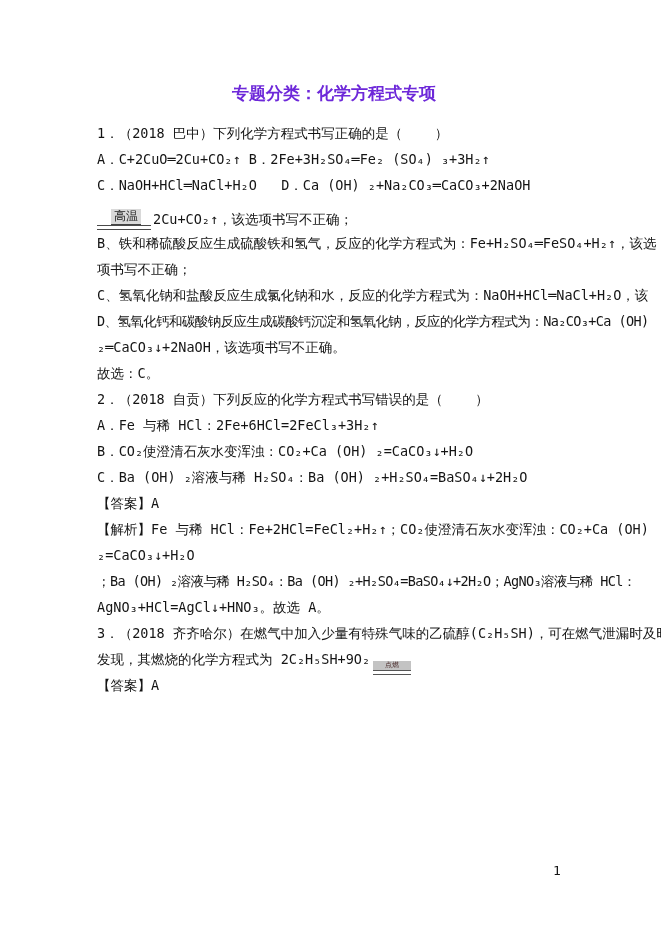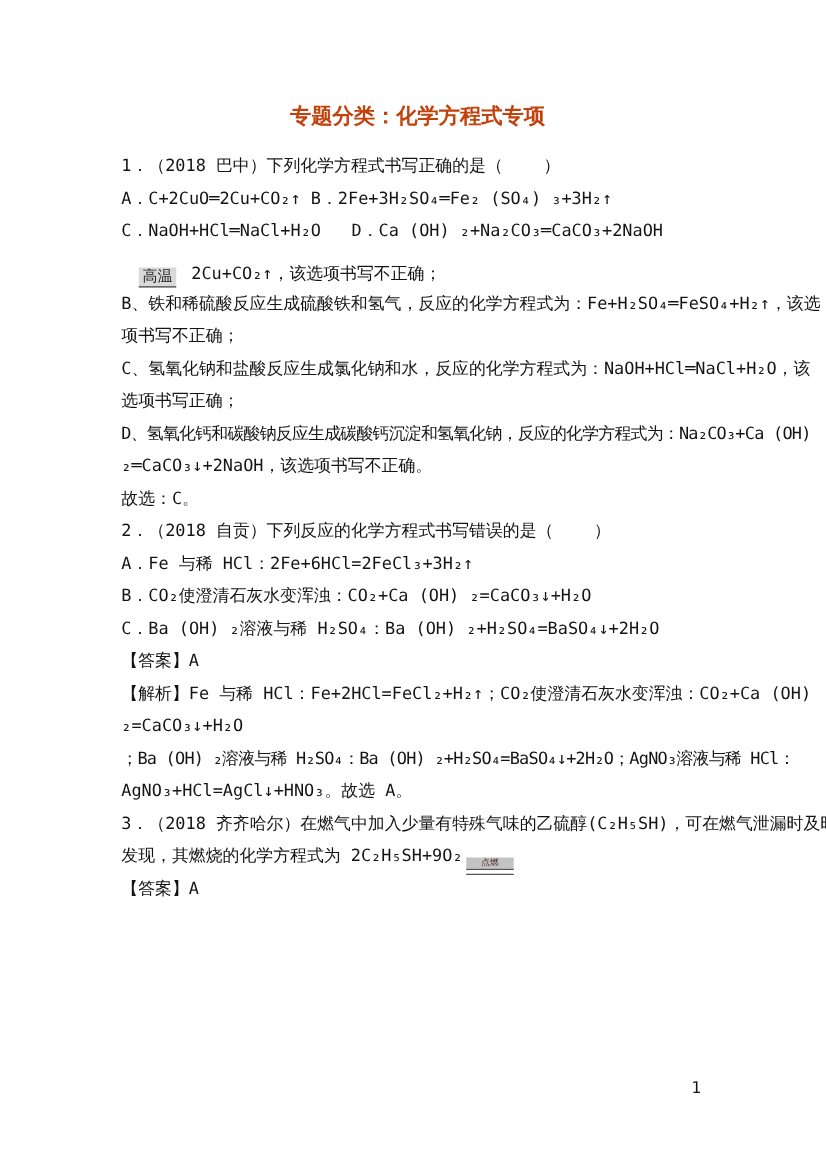--- a/index.html
+++ b/index.html
@@ -3,30 +3,30 @@
 <meta charset="utf-8">
 <style>
   html,body{margin:0;padding:0;}
   body{
     width:661px;height:935px;background:#ffffff;position:relative;overflow:hidden;
     font-family:"DejaVu Sans Mono","DejaVu Sans","Liberation Sans",sans-serif;
     color:#141414;
   }
   .doc{position:absolute;left:97px;top:82px;width:474px;}
   .doc-title{
-    text-align:center;color:#c2410c;font-weight:bold;font-size:17px;
+    text-align:center;color:#6d28d9;font-weight:bold;font-size:17px;
     line-height:22px;height:22px;margin-bottom:16px;white-space:pre;
     font-family:"DejaVu Sans","Liberation Sans",sans-serif;
   }
   .line{font-size:13.5px;line-height:26px;height:26px;white-space:pre;}
   .condensed{letter-spacing:-0.6px;}
   
   .cond-line{height:32px;display:flex;align-items:flex-end;}
   .cond-line .tail{line-height:21px;white-space:pre;font-size:13.5px;}
-  .eq-cond{display:inline-flex;flex-direction:row;width:54px;flex:0 0 54px;margin-right:2px;align-items:center;}
+  .eq-cond{display:inline-flex;flex-direction:column;width:54px;flex:0 0 54px;margin-right:2px;}
   .cond-label{
     font-size:12px;line-height:15px;width:30px;margin-left:14px;text-align:center;
     background:#d9d9d9;color:#222;border-bottom:1px solid #444;white-space:pre;
   }
   .cond-rule{height:3px;border-top:1px solid #4a4a4a;border-bottom:1px solid #4a4a4a;}
   
   .mini-cond{display:inline-block;vertical-align:-3px;margin:0 3px;}
   .mini-label{
     display:block;font-size:7px;line-height:9px;padding:0 12px;text-align:center;
     background:#c3c3c3;color:#4a2b2b;white-space:pre;
@@ -49,21 +49,20 @@
     <span class="eq-cond">
       <span class="cond-label">高温</span>
       <span class="cond-rule"></span>
     </span>
     <span class="tail">2Cu+CO₂↑，该选项书写不正确；</span>
   </div>
 
   <div class="line">B、铁和稀硫酸反应生成硫酸铁和氢气，反应的化学方程式为：Fe+H₂SO₄═FeSO₄+H₂↑，该选</div>
   <div class="line">项书写不正确；</div>
   <div class="line">C、氢氧化钠和盐酸反应生成氯化钠和水，反应的化学方程式为：NaOH+HCl═NaCl+H₂O，该</div>
-  <div class="line">选项书写正确；</div>
   <div class="line condensed">D、氢氧化钙和碳酸钠反应生成碳酸钙沉淀和氢氧化钠，反应的化学方程式为：Na₂CO₃+Ca (OH)</div>
   <div class="line">₂═CaCO₃↓+2NaOH，该选项书写不正确。</div>
   <div class="line">故选：C。</div>
 
   <div class="line">2．（2018 自贡）下列反应的化学方程式书写错误的是（    ）</div>
   <div class="line">A．Fe 与稀 HCl：2Fe+6HCl=2FeCl₃+3H₂↑</div>
   <div class="line">B．CO₂使澄清石灰水变浑浊：CO₂+Ca (OH) ₂=CaCO₃↓+H₂O</div>
   <div class="line">C．Ba (OH) ₂溶液与稀 H₂SO₄：Ba (OH) ₂+H₂SO₄=BaSO₄↓+2H₂O</div>
   <div class="line">【答案】A</div>
   <div class="line">【解析】Fe 与稀 HCl：Fe+2HCl=FeCl₂+H₂↑；CO₂使澄清石灰水变浑浊：CO₂+Ca (OH)</div>

